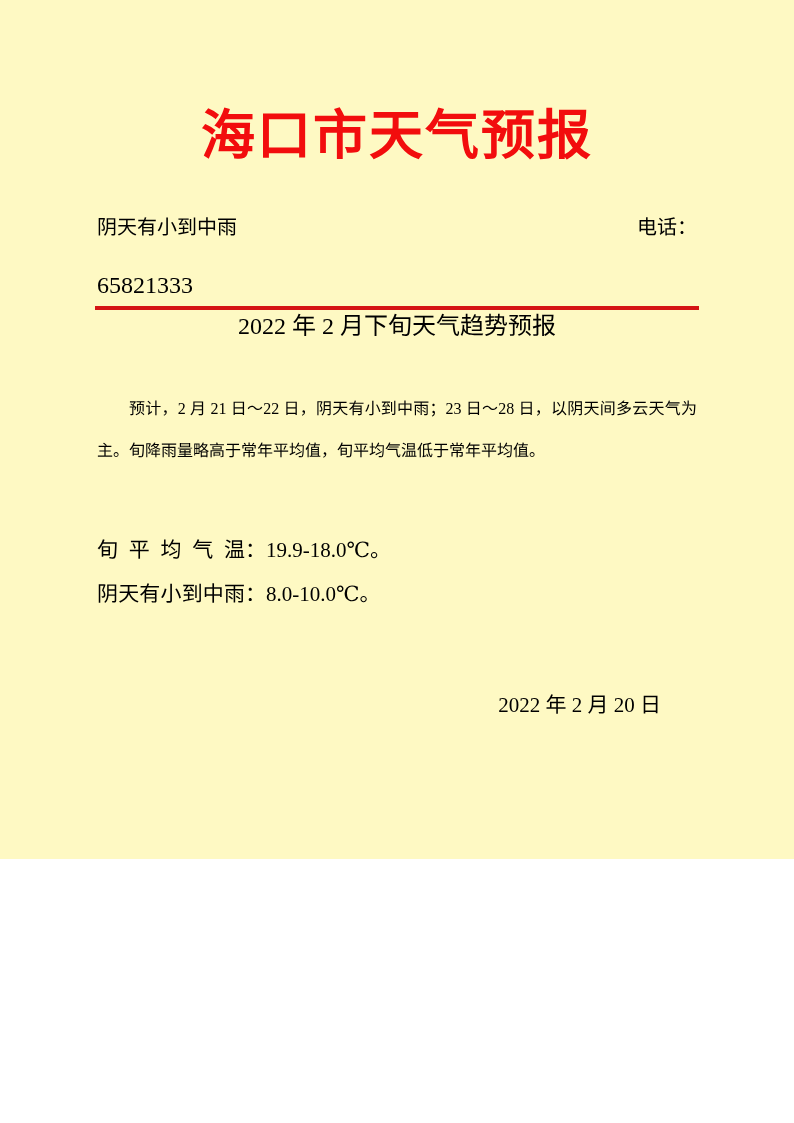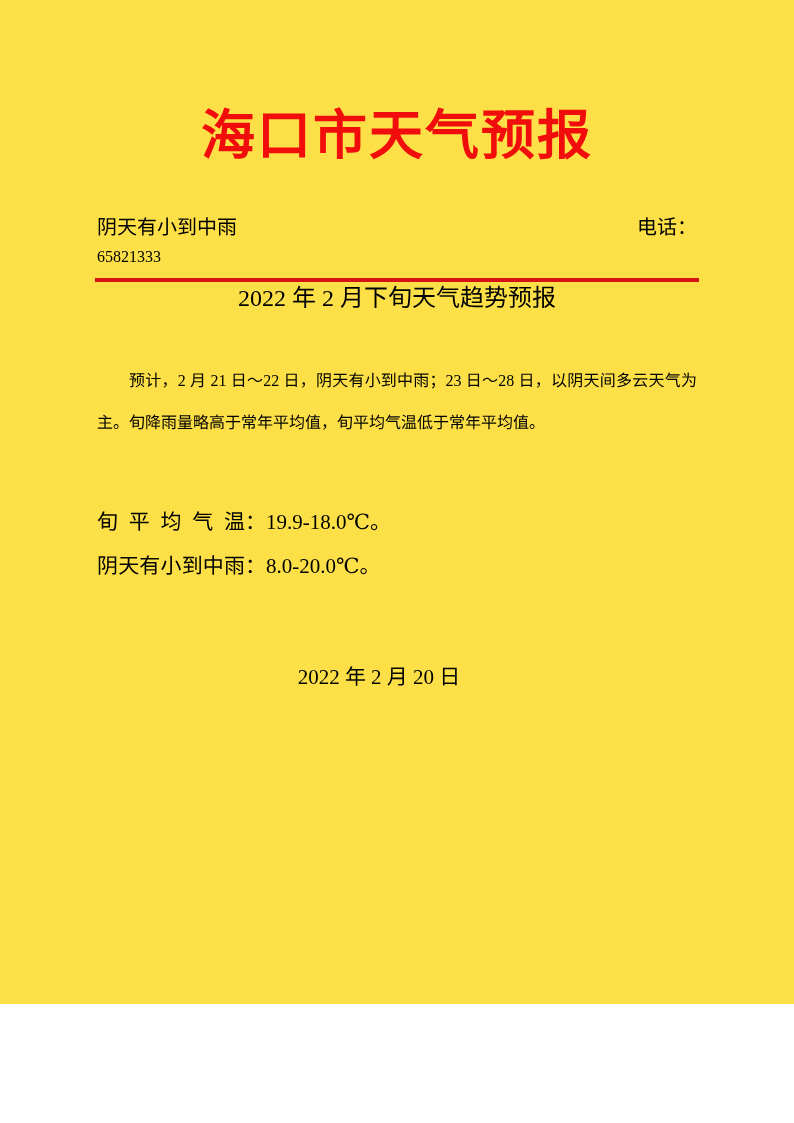--- a/index.html
+++ b/index.html
@@ -6,23 +6,23 @@
   html, body { background: #ffffff; }
   body {
     width: 794px;
     height: 1123px;
     font-family: "Liberation Serif", "DejaVu Serif", serif;
     color: #000000;
     overflow: hidden;
   }
   .page {
     width: 794px;
-    height: 1004px;
+    height: 859px;
     padding: 96px 97px 0 97px;
-    background: #fde047;
+    background: #fef9c3;
   }
   
   .doc-title {
     text-align: center;
     font-family: "DejaVu Sans", "Liberation Sans", sans-serif;
     font-weight: bold;
     font-size: 54px;
     line-height: 80px;
     letter-spacing: 2px;
     white-space: nowrap;
@@ -30,22 +30,22 @@
   
   .header-row {
     margin-top: 38px;
     display: flex;
     justify-content: space-between;
     align-items: flex-end;
     font-size: 20px;
     line-height: 26px;
   }
   .phone-number {
-    margin-top: 4px;
-    font-size: 16px;
+    margin-top: 32px;
+    font-size: 24px;
     line-height: 26px;
   }
   .red-rule {
     margin-top: 8px;
     height: 4px;
     width: 604px;
     margin-left: -2px;
   }
   
   .report-heading {
@@ -73,21 +73,21 @@
   .stat-label {
     display: inline-block;
     width: 148px;
     text-align: justify;
     text-align-last: justify;
     vertical-align: top;
   }
   .stat-value { display: inline; }
   .report-date {
     margin-top: 76px;
-    text-align: center;
+    text-align: right;
     padding-right: 36px;
     font-size: 21px;
     line-height: 26px;
   }
 </style>
 </head>
 <body>
 
 <div class="page">
 
@@ -104,19 +104,19 @@
 
   <div class="report-heading">2022 年 2 月下旬天气趋势预报</div>
 
   <div class="report-paragraph">预计，2 月 21 日～22 日，阴天有小到中雨；23 日～28 日，以阴天间多云天气为主。旬降雨量略高于常年平均值，旬平均气温低于常年平均值。</div>
 
   <div class="stats">
     <div class="stat-row">
       <span class="stat-label">旬平均气温</span><span class="stat-value">：19.9-18.0℃。</span>
     </div>
     <div class="stat-row">
-      <span class="stat-label">阴天有小到中雨</span><span class="stat-value">：8.0-20.0℃。</span>
+      <span class="stat-label">阴天有小到中雨</span><span class="stat-value">：8.0-10.0℃。</span>
     </div>
   </div>
 
   <div class="report-date">2022 年 2 月 20 日</div>
 
 </div>
 
 </body></html>

